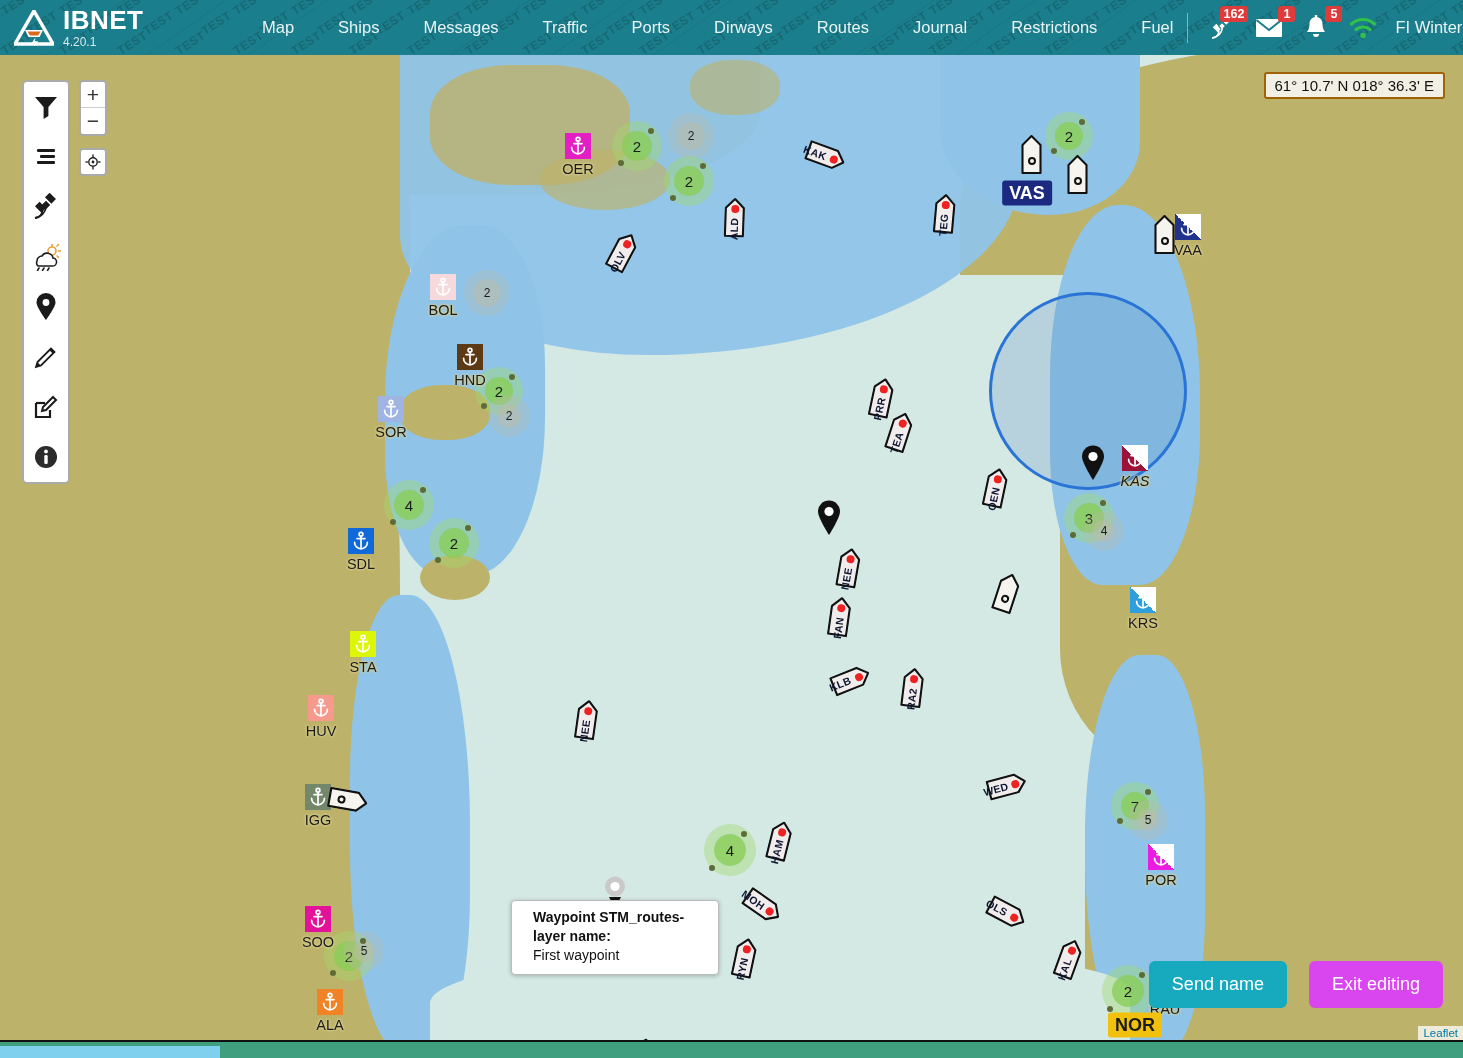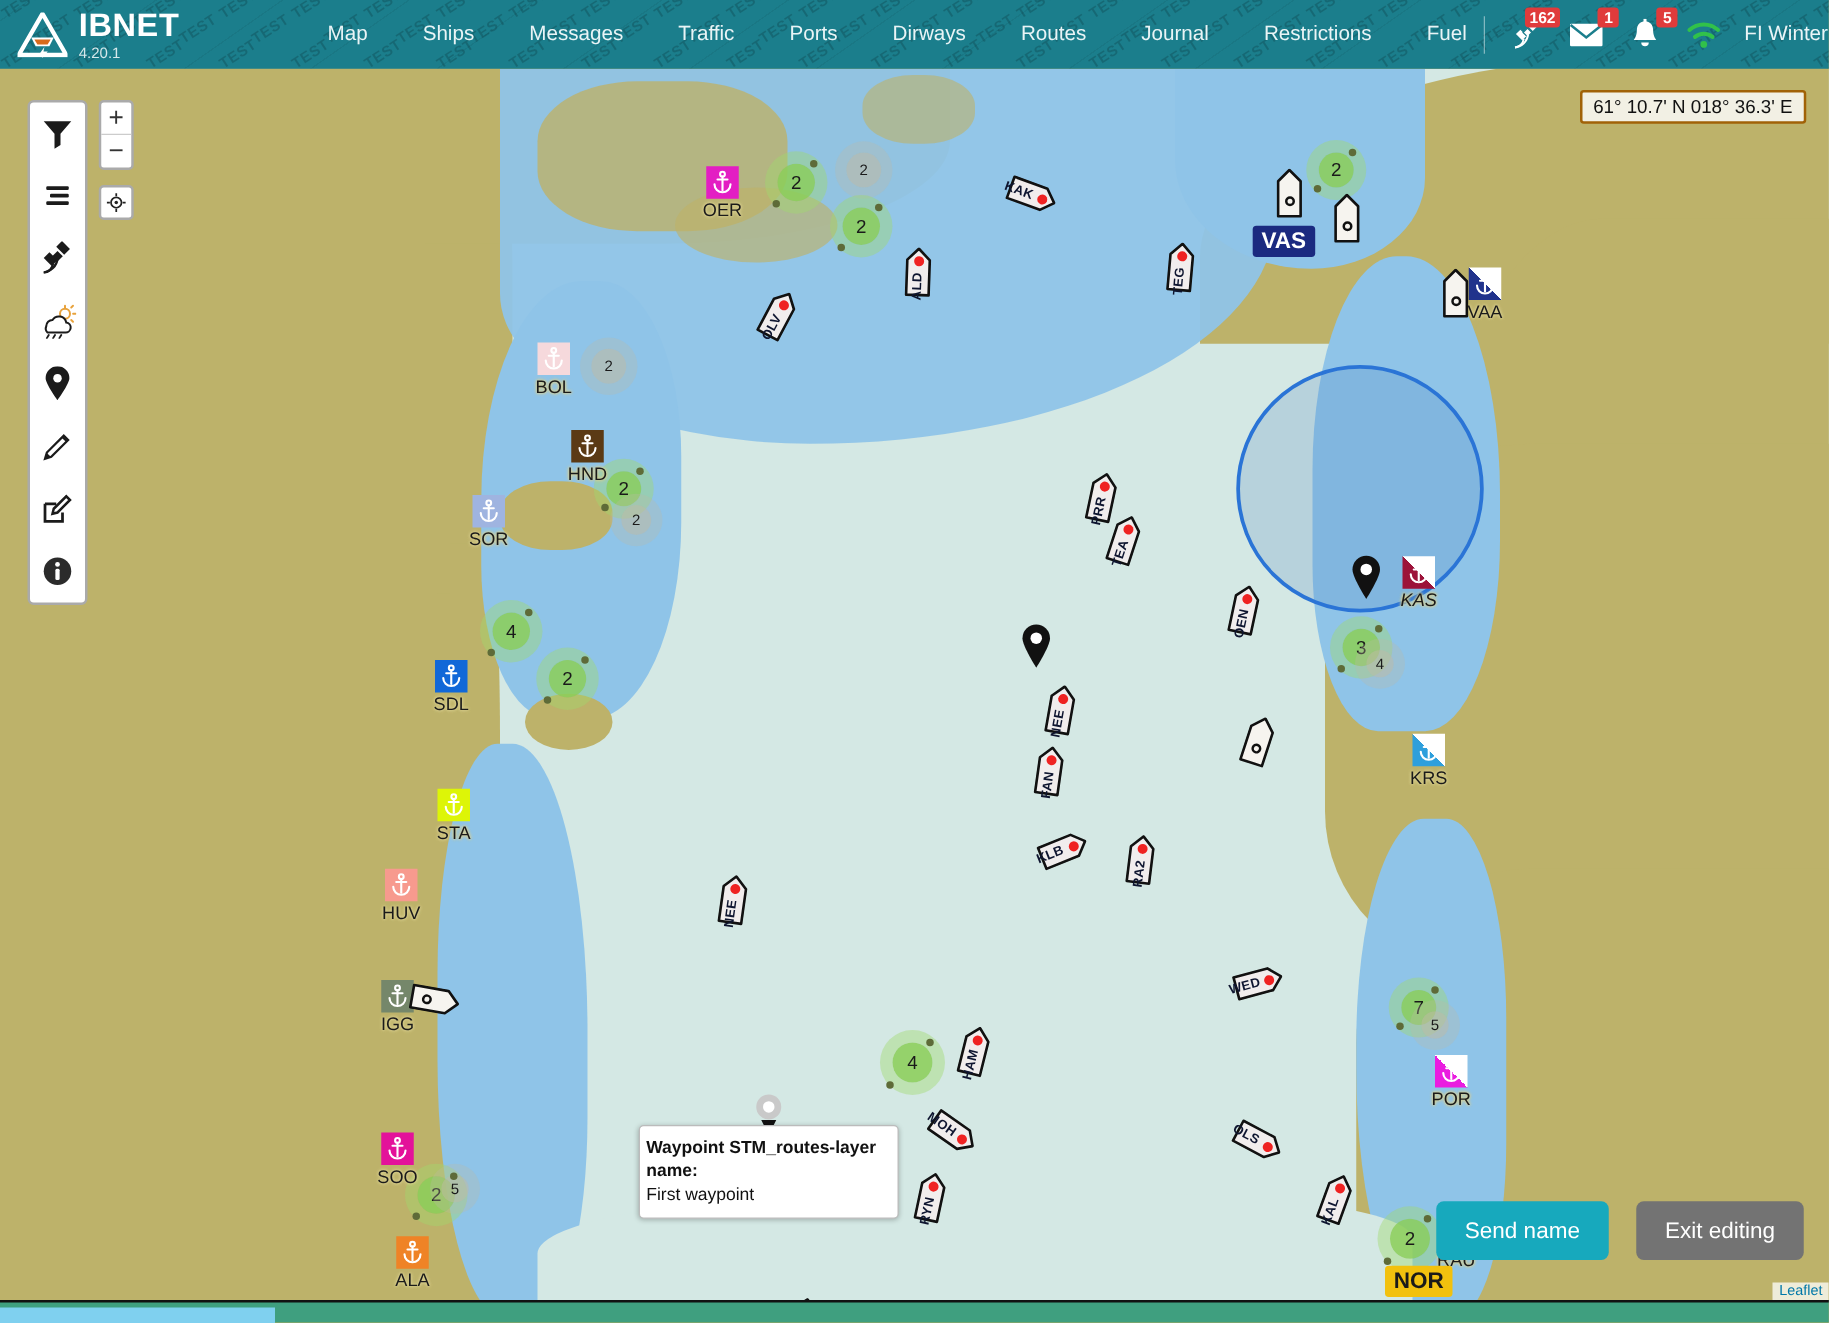--- a/index.html
+++ b/index.html
@@ -68,21 +68,21 @@
   
   #coords { position:absolute; right:18px; top:17px; background:#f2f0e4;
      border:2px solid #a16207; border-radius:3px; padding:3px 9px; font-size:15px;
      color:#111; z-index:600; }
 
   
   #actions { position:absolute; right:20px; bottom:32px; display:flex; gap:22px; z-index:650; }
   .btn { border:none; border-radius:6px; color:#fff; font-size:18px; padding:13px 23px;
     cursor:pointer; font-family:inherit; }
   #btn-send { background:#17a9bd; }
-  #btn-exit { background:#737373; }
+  #btn-exit { background:#d946ef; }
   #leaflet-attr { position:absolute; right:0px; bottom:0px; background:rgba(255,255,255,.75);
      font-size:11.5px; color:#0078a8; padding:1px 5px; z-index:650; }
 
   
   .port { position:absolute; z-index:300; transform:translate(-50%,-50%); }
   .port .sq { width:26px; height:26px; display:flex; align-items:center; justify-content:center;
       position:relative; overflow:hidden; }
   .port .sq svg { position:relative; z-index:2; }
   .port .lbl { position:absolute; left:50%; top:28px; transform:translateX(-50%);
       font-size:14.5px; color:#1a1a1a; white-space:nowrap;
@@ -98,21 +98,21 @@
   .vessel .vlbl { position:absolute; left:0; top:0; width:21px; height:40px;
      display:flex; align-items:flex-end; justify-content:center; padding-bottom:3px;
      font-size:10.5px; font-weight:bold; color:#0e1530; letter-spacing:.3px; }
   .vessel .vlbl span { transform:rotate(-90deg); white-space:nowrap; }
 
   .boxlabel { position:absolute; transform:translate(-50%,-50%); z-index:340;
       font-size:18px; font-weight:bold; padding:2px 7px; border-radius:3px; }
 
   .pin { position:absolute; z-index:400; transform:translate(-50%,-100%); }
   #tooltip { position:absolute; z-index:500; background:#fff; border:1px solid #bbb;
-     border-radius:4px; padding:7px 11px 9px 5px; font-size:14px; color:#111;
+     border-radius:4px; padding:7px 11px 9px 21px; font-size:14px; color:#111;
      box-shadow:0 1px 4px rgba(0,0,0,.25); line-height:1.35; }
   #tooltip .t1 { font-weight:bold; }
 
   #aoi { position:absolute; border:3px solid #2a74d6; border-radius:50%;
      background:rgba(80,130,190,.22); z-index:200; }
 
   #routeSvg { position:absolute; inset:0; z-index:380; pointer-events:none; }
   #bottomstrip { position:absolute; left:0; top:1040px; width:1463px; height:18px;
      background:#3f9f7f; z-index:900; border-top:2px solid #111; }
   #bottomstrip .inner { position:absolute; left:0; top:4px; height:14px; width:220px;

